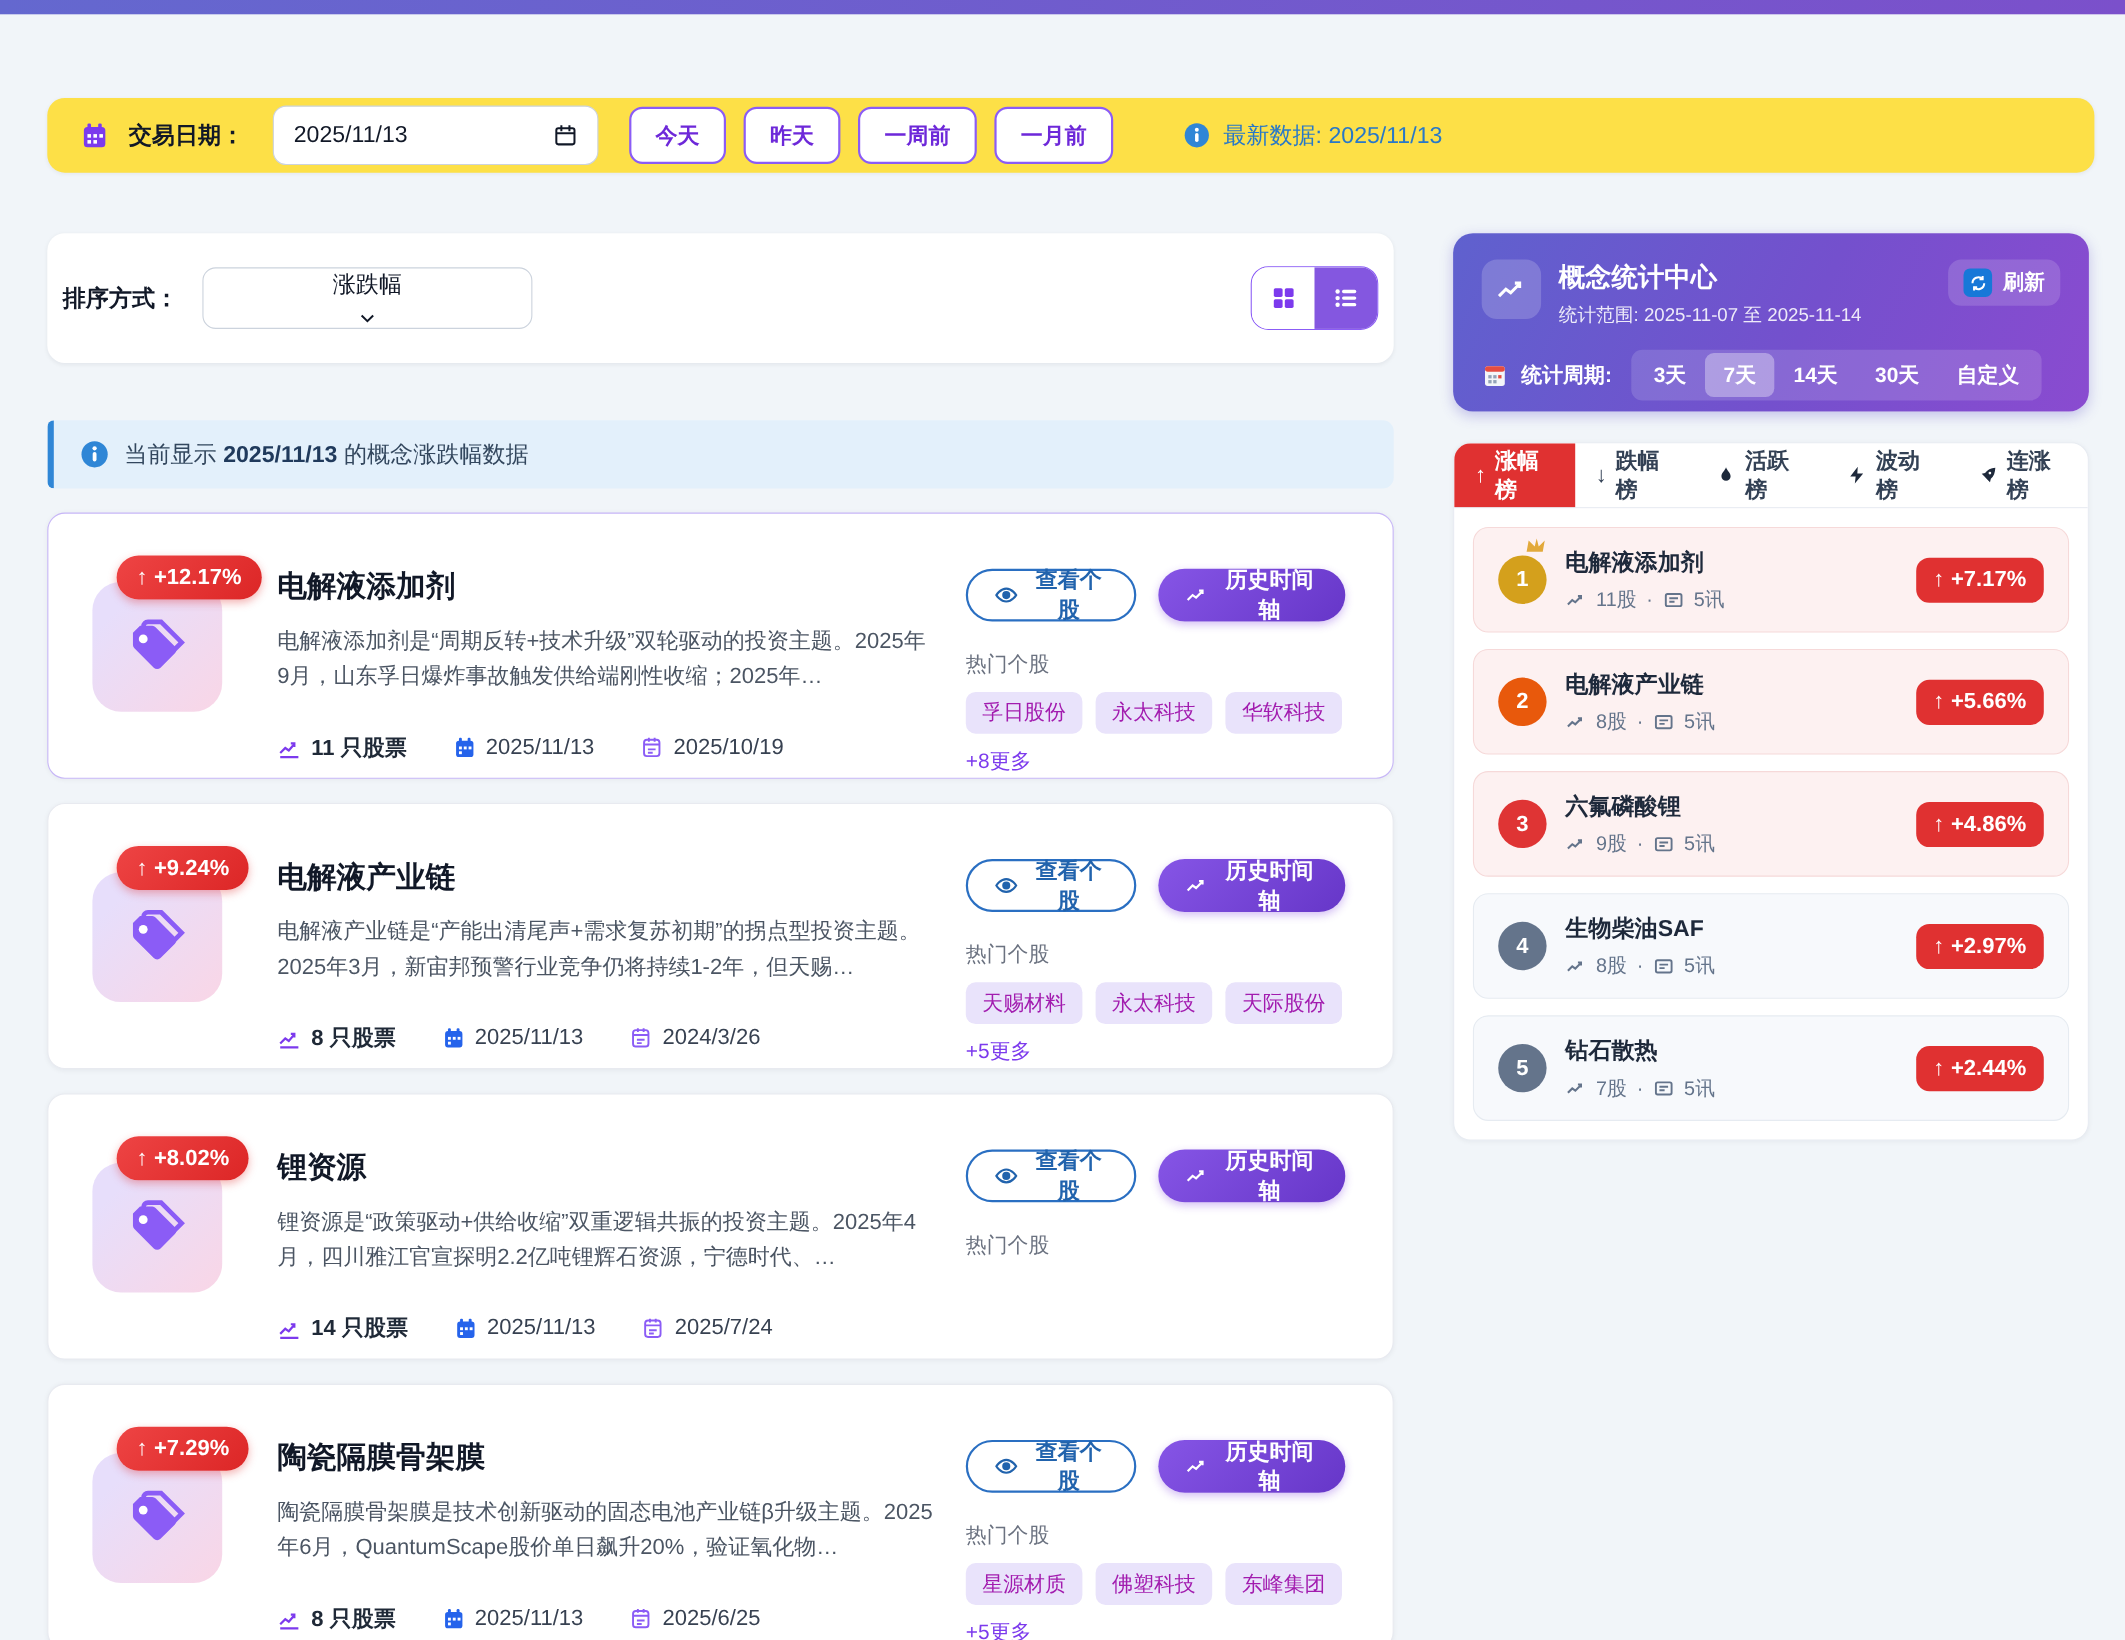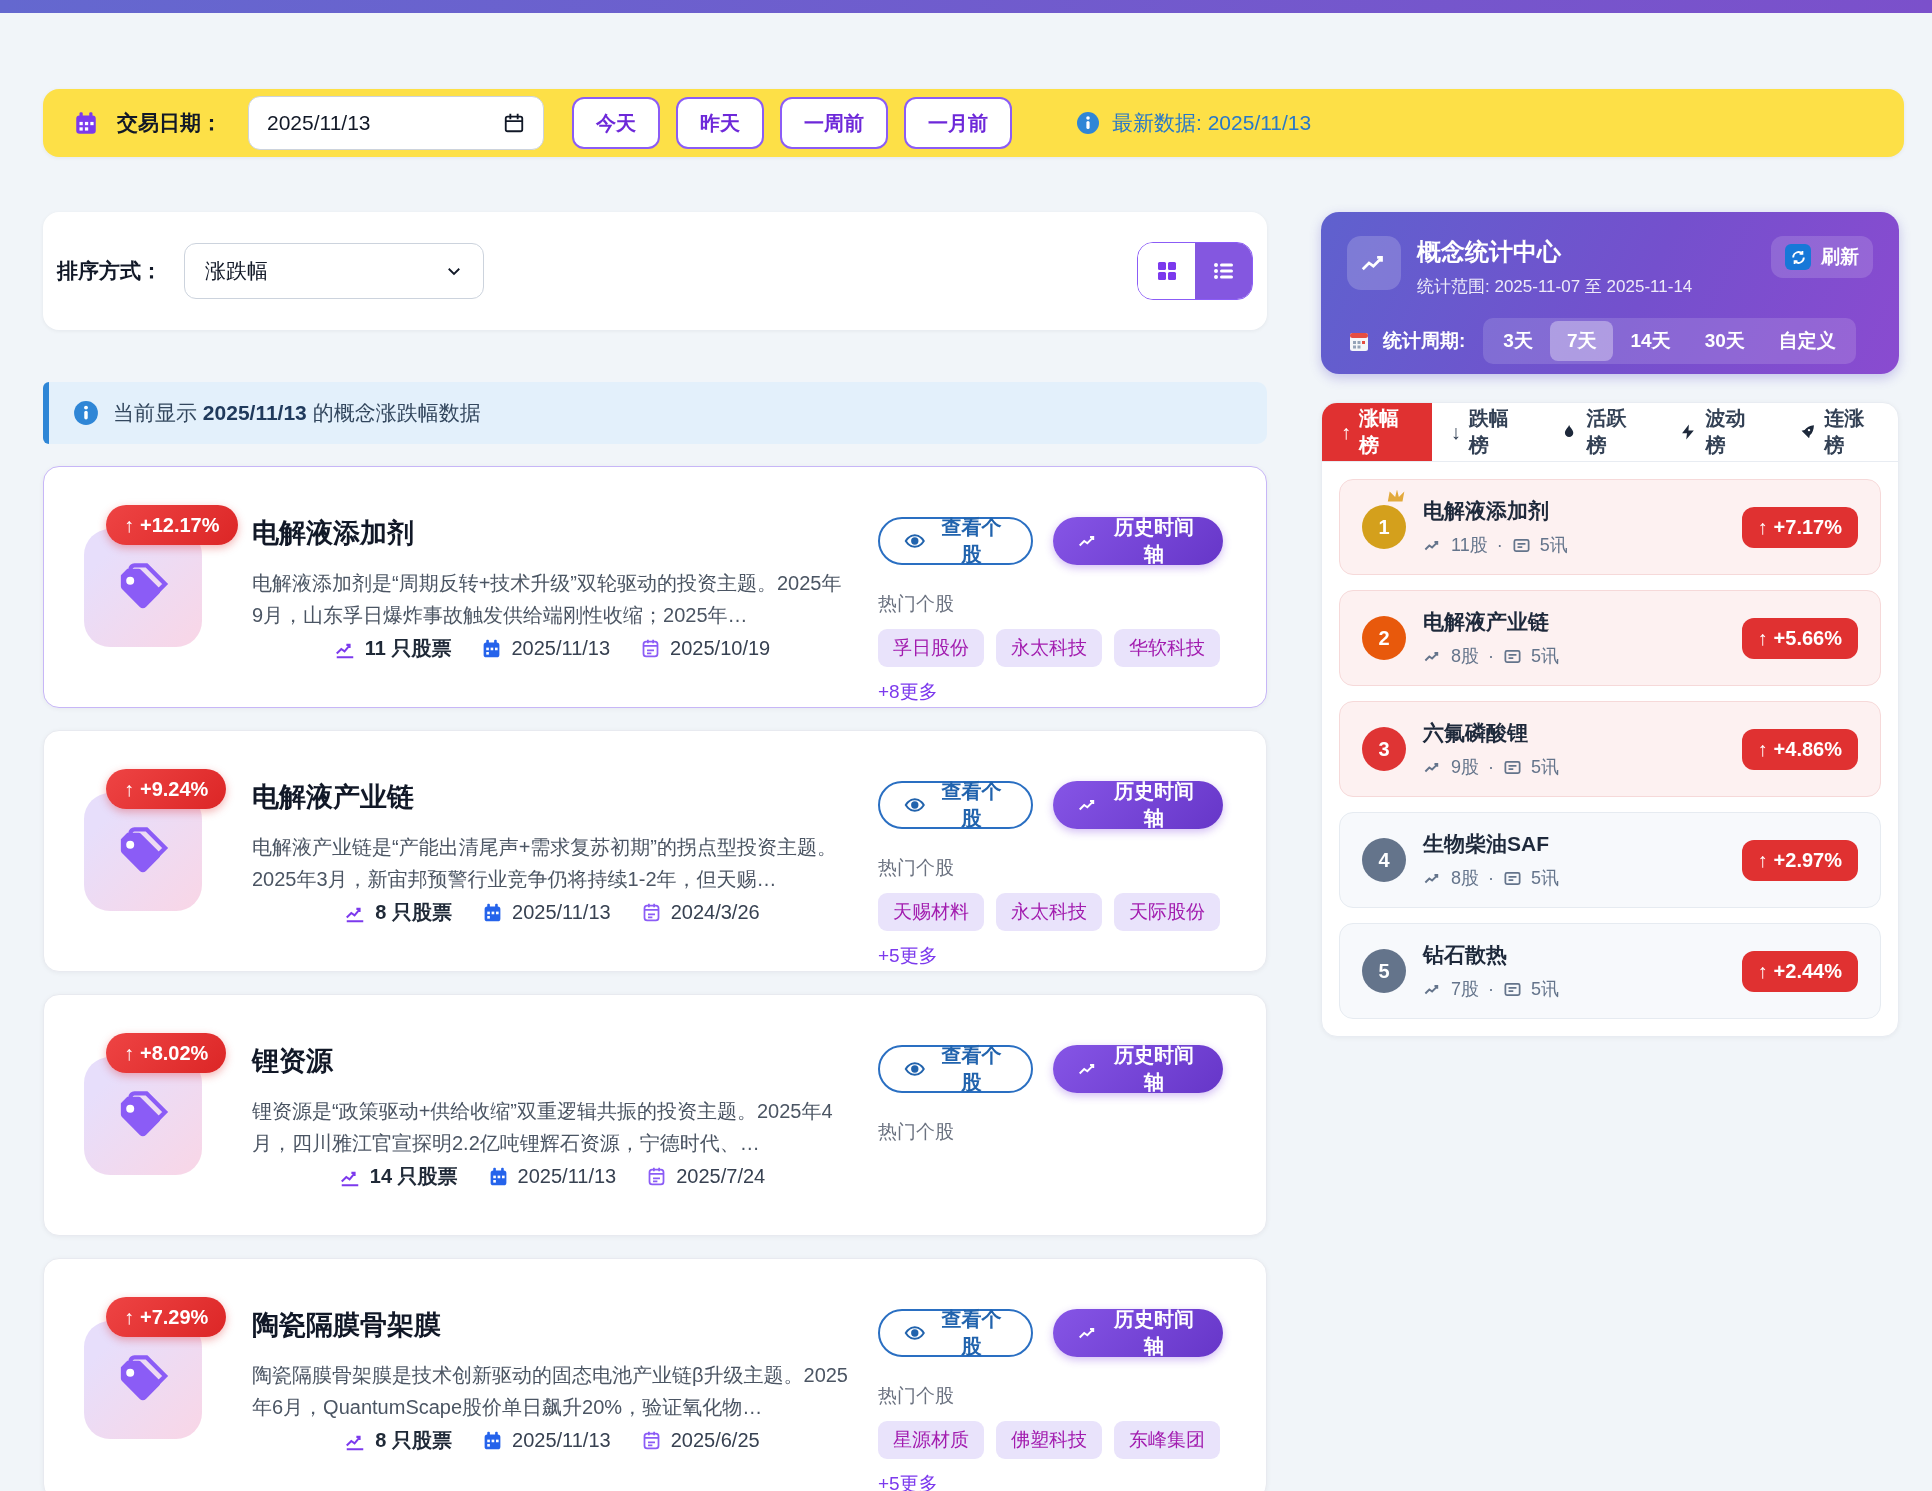--- a/index.html
+++ b/index.html
@@ -30,21 +30,21 @@
   .right-col { width:578px; }
 
   
   .sort-card { height:118px; background:#fff; border-radius:16px;
                box-shadow:0 1px 4px rgba(15,23,42,.06); display:flex; align-items:center;
                justify-content:space-between; padding:0 14px; }
   .sort-left { display:flex; align-items:center; gap:22px; }
   .sort-label { font-size:21px; font-weight:bold; color:#111827; }
   .sort-select { width:300px; height:56px; border:1.5px solid #ccd3dd; border-radius:12px;
                  display:flex; align-items:center; justify-content:space-between;
-                 padding:0 20px; font-size:21px; color:#111827; cursor:pointer; }
+                 padding:0 20px; font-size:21px; color:#111827; cursor:pointer;flex-direction:column; }
   .view-toggle { display:flex; border:1.5px solid #8b5cf6; border-radius:16px; overflow:hidden; }
   .vt-btn { width:57px; height:56px; display:flex; align-items:center; justify-content:center; cursor:pointer; }
   .vt-grid { background:#fff; }
   .vt-list { background:#8457e0; }
 
   
   .banner { margin-top:52px; height:62px; background:#e3f0fb; border-left:6px solid #2f86d6;
             border-radius:6px 10px 10px 6px; display:flex; align-items:center; gap:14px;
             padding:0 24px; font-size:21px; color:#33475e; }
   .banner b { color:#203a5c; }
@@ -58,21 +58,21 @@
   .cbadge { position:absolute; left:22px; top:-8px; z-index:2; background:linear-gradient(135deg,#ee4444,#dc2626);
             color:#fff; border-radius:999px; height:40px; display:flex; align-items:center;
             gap:6px; padding:0 18px; font-size:20px; font-weight:bold; box-shadow:0 3px 8px rgba(220,38,38,.35); }
   .cicon { position:absolute; left:0; top:16px; width:118px; height:118px; border-radius:26px;
            background:linear-gradient(135deg,#e7defb 20%,#f9d6e6 100%);
            display:flex; align-items:center; justify-content:center; }
   .ccard-mid { width:600px; flex:none; margin-right:26px; }
   .ctitle { font-size:27px; font-weight:bold; color:#111827; margin-top:2px; }
   .cdesc { margin-top:16px; font-size:20px; line-height:1.6; color:#4b5563;
            display:-webkit-box; -webkit-line-clamp:2; -webkit-box-orient:vertical; overflow:hidden; }
-  .cmeta { margin-top:4px; display:flex; align-items:center; gap:30px; font-size:20px; color:#374151;justify-content:center; }
+  .cmeta { margin-top:35px; display:flex; align-items:center; gap:42px; font-size:20px; color:#374151; }
   .cmeta .mitem { display:flex; align-items:center; gap:9px; }
   .cmeta .stocks { font-weight:bold; color:#1f2937; }
   .ccard-right { flex:1; }
   .cactions { display:flex; gap:20px; justify-content:flex-start; margin-top:4px; }
   .btn-view { height:48px; padding:0 24px; border:2px solid #2a6fc2; border-radius:999px;
               background:#fff; color:#2163ad; font-size:20px; font-weight:bold;
               display:flex; align-items:center; gap:10px; cursor:pointer; }
   .btn-history { height:48px; padding:0 24px; border:none; border-radius:999px;
                  background:linear-gradient(135deg,#8655e6,#6636c8); color:#fff; font-size:20px;
                  font-weight:bold; display:flex; align-items:center; gap:10px; cursor:pointer;

